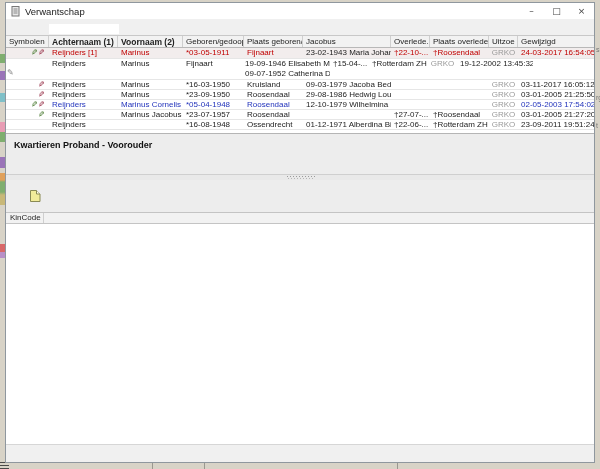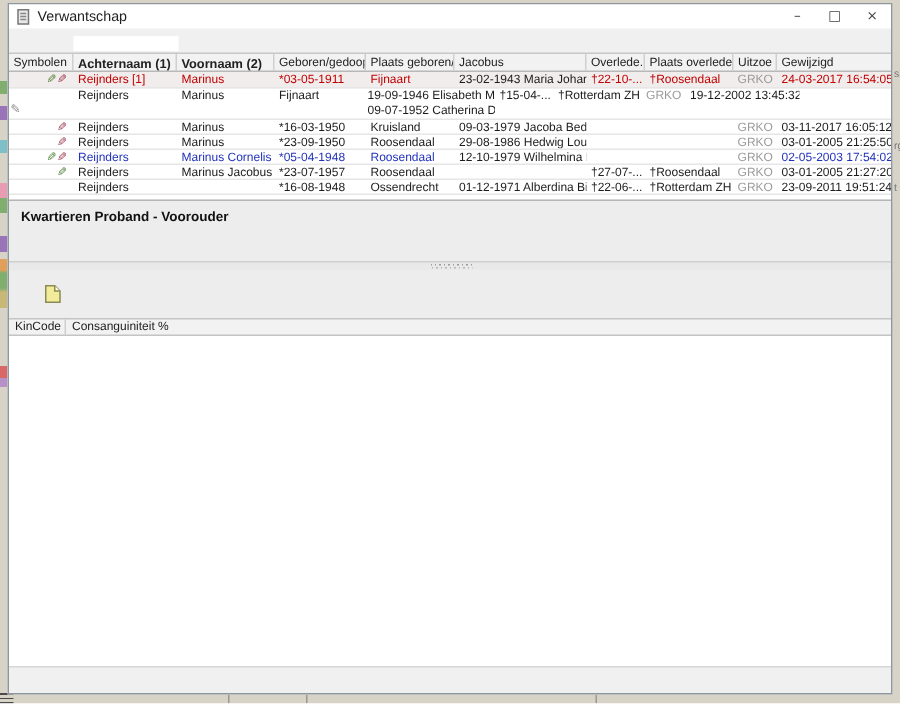--- a/index.html
+++ b/index.html
@@ -242,20 +242,19 @@
       <span class="docicon">
         <svg width="12" height="14" viewBox="0 0 12 14">
           <path d="M1.5 1.5 h6 l3.5 3.5 v7.5 h-9.5 z" fill="#f2ec9a" stroke="#8a8a55" stroke-width="1"></path>
           <path d="M7.5 1.5 v3.5 h3.5" fill="#fffde8" stroke="#8a8a55" stroke-width="1"></path>
         </svg>
       </span>
     </div>
 
     <div class="kinhead">
       <div class="kcell" style="width:38px">KinCode</div>
-      <div class="kcell" style="flex:1;border-right:none">Consanguiniteit %</div>
     </div>
 
     <div class="whitearea"></div>
     <div class="statusbar"></div>
 
   </div>
 </div>
 
 </body></html>

